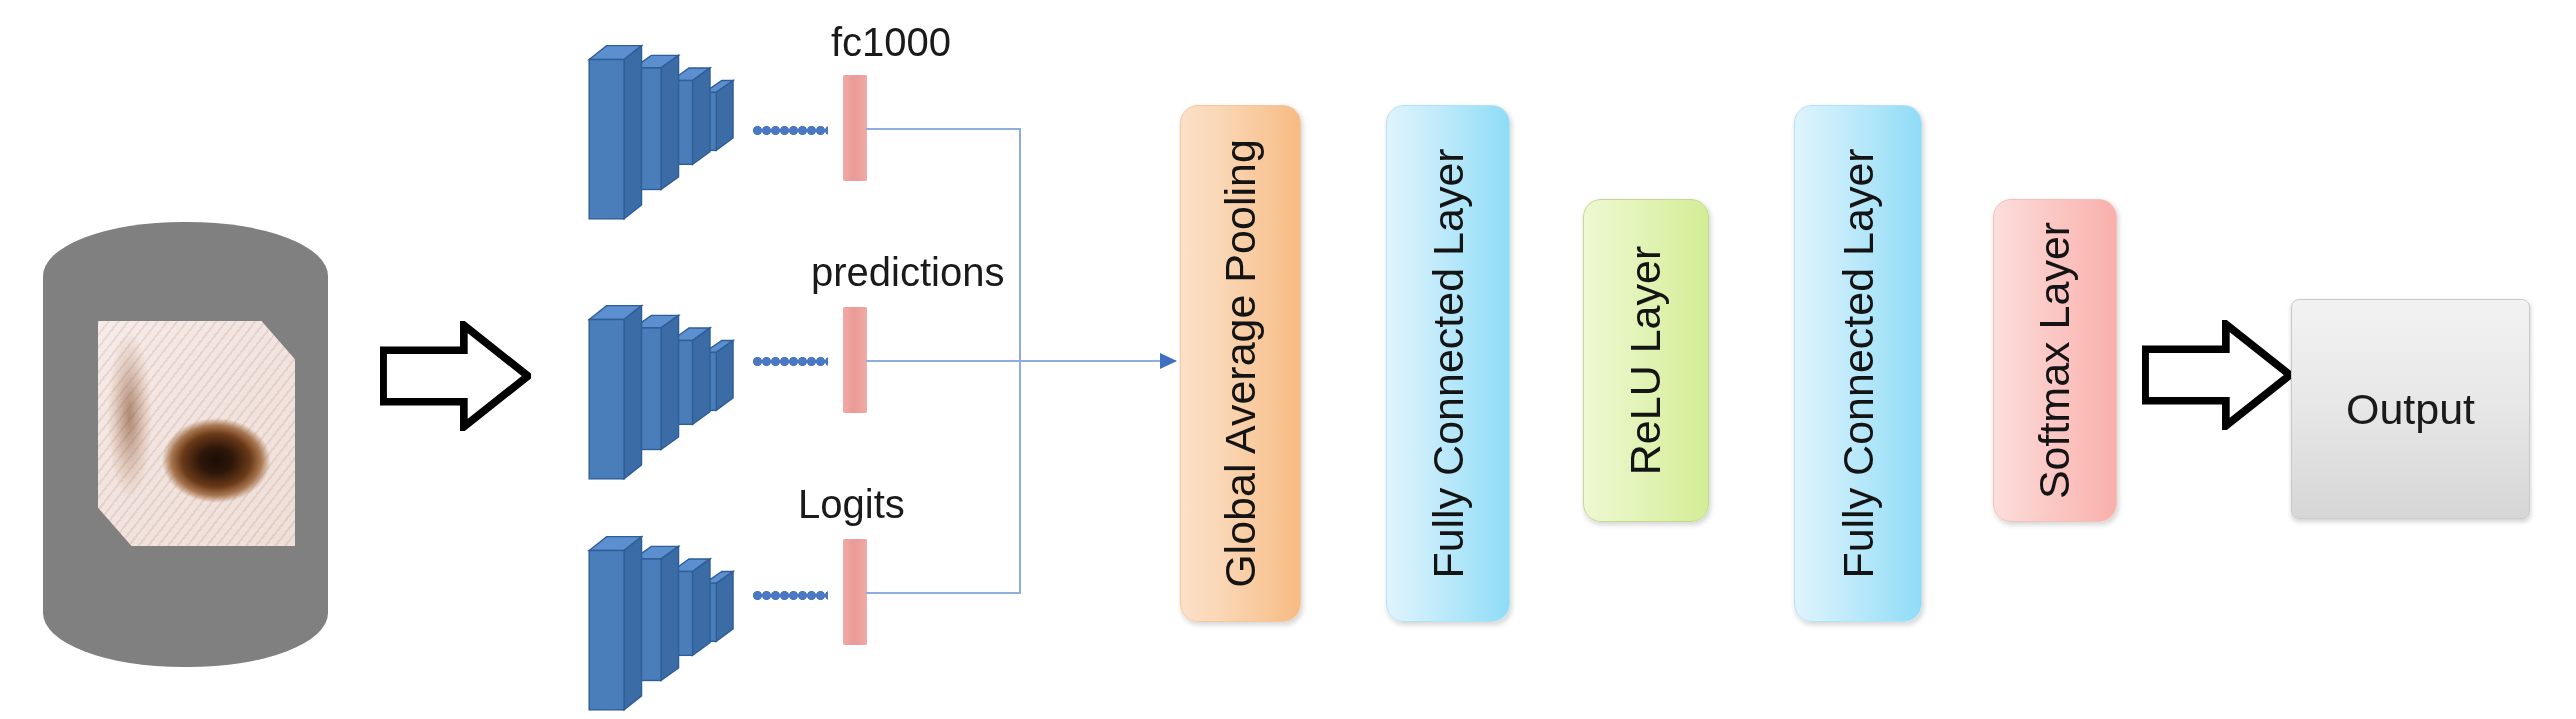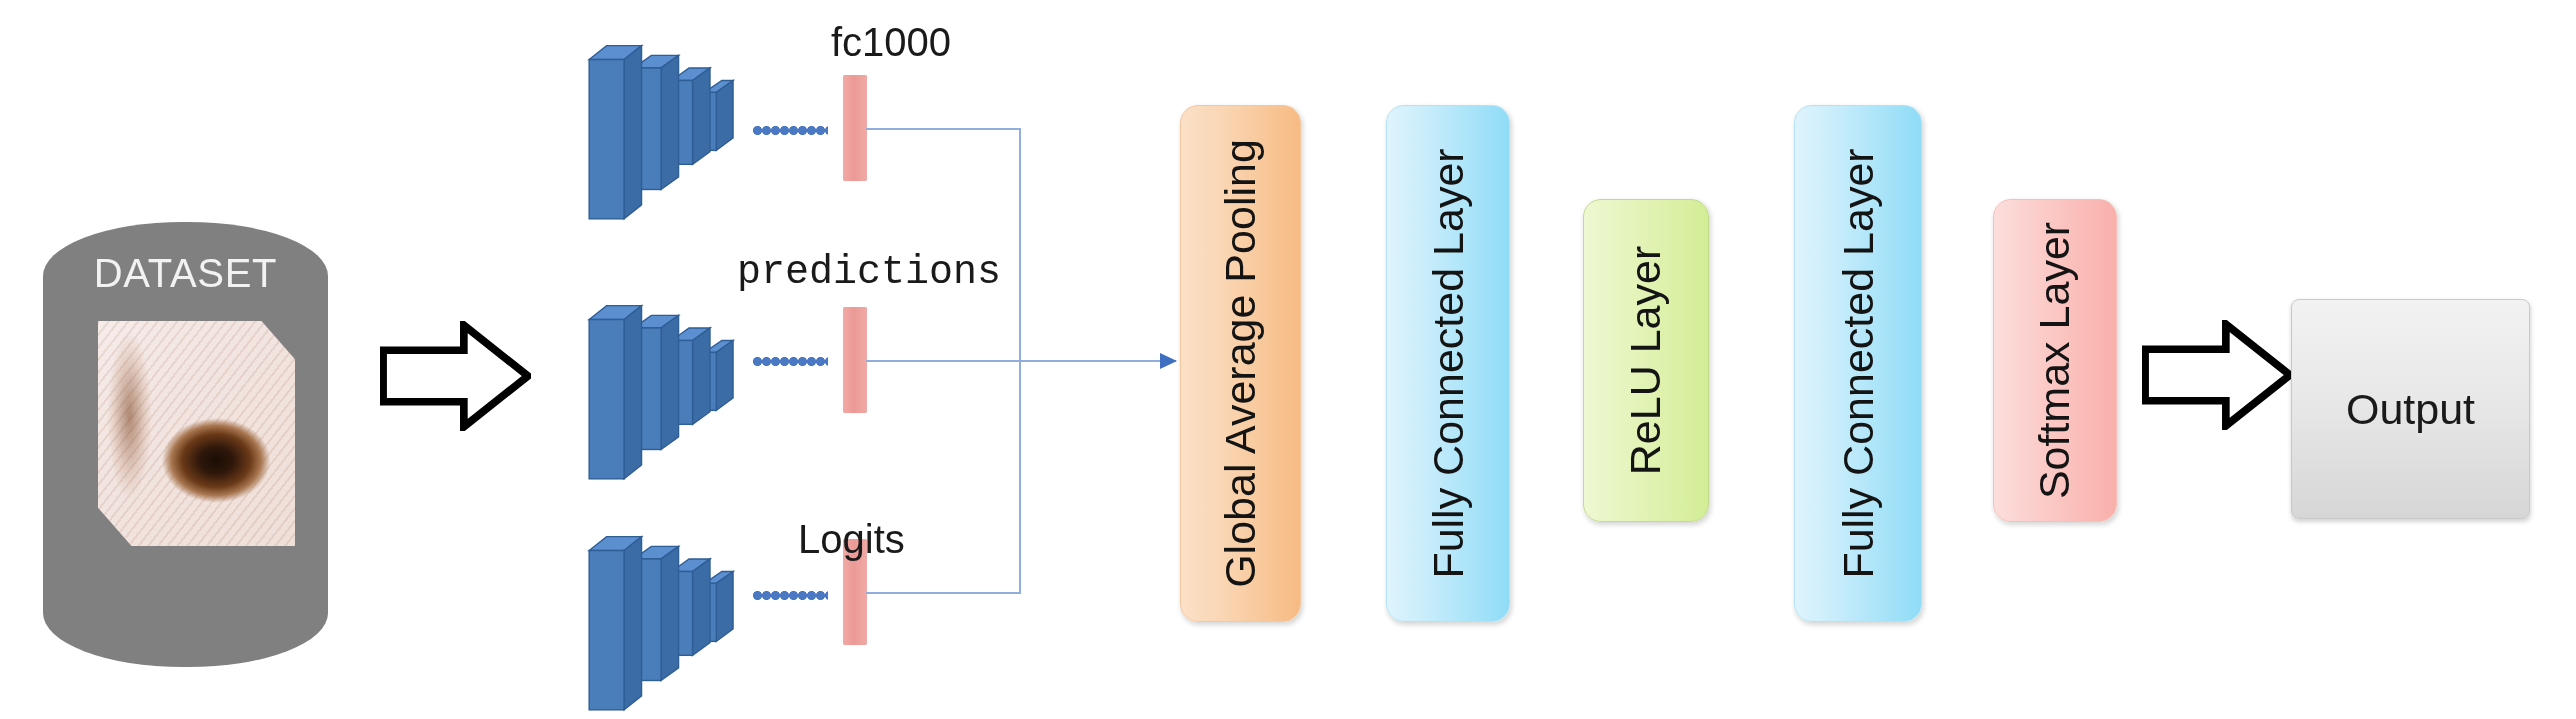--- a/index.html
+++ b/index.html
@@ -91,22 +91,22 @@
 
   
   .branch-label{
     position:absolute;
     color:#1a1a1a;
     font-size:40px;
     white-space:nowrap;
     font-family:"Liberation Sans","DejaVu Sans",sans-serif;
   }
   #branch-label-0{left:791px; top:19.5px;margin-left:40px;}
-  #branch-label-1{left:737px; top:250px;font-family:Liberation Mono, monospace;}
-  #branch-label-2{left:798px; top:482px;margin-top:35px;}
+  #branch-label-1{left:811px; top:250px;}
+  #branch-label-2{left:798px; top:482px;}
 
   
   .bus-h{
     position:absolute;
     height:2.1px;
     background:#8faedd;
   }
   .bus-v{
     position:absolute;
     width:2.1px;
@@ -175,21 +175,20 @@
     font-size:43px;
     font-family:"Liberation Sans","DejaVu Sans",sans-serif;
   }
 </style>
 </head>
 <body>
 
 <div id="stage">
 
   <div class="dataset-cylinder"></div>
-  <div class="dataset-label">DATASET</div>
   <div class="lesion-thumb"></div>
 
   <div class="block-arrow" id="arrow-input">
     <svg viewBox="0 0 216 158" xmlns="http://www.w3.org/2000/svg">
       <polygon points="4,42 120,42 120,6 212,79 120,152 120,116 4,116" fill="#ffffff" stroke="#000000" stroke-width="11" stroke-linejoin="miter"></polygon>
     </svg>
   </div>
 
   <div class="cnn-stack" id="cnn-stack-0">
     <svg viewBox="0 0 230 272" xmlns="http://www.w3.org/2000/svg">

